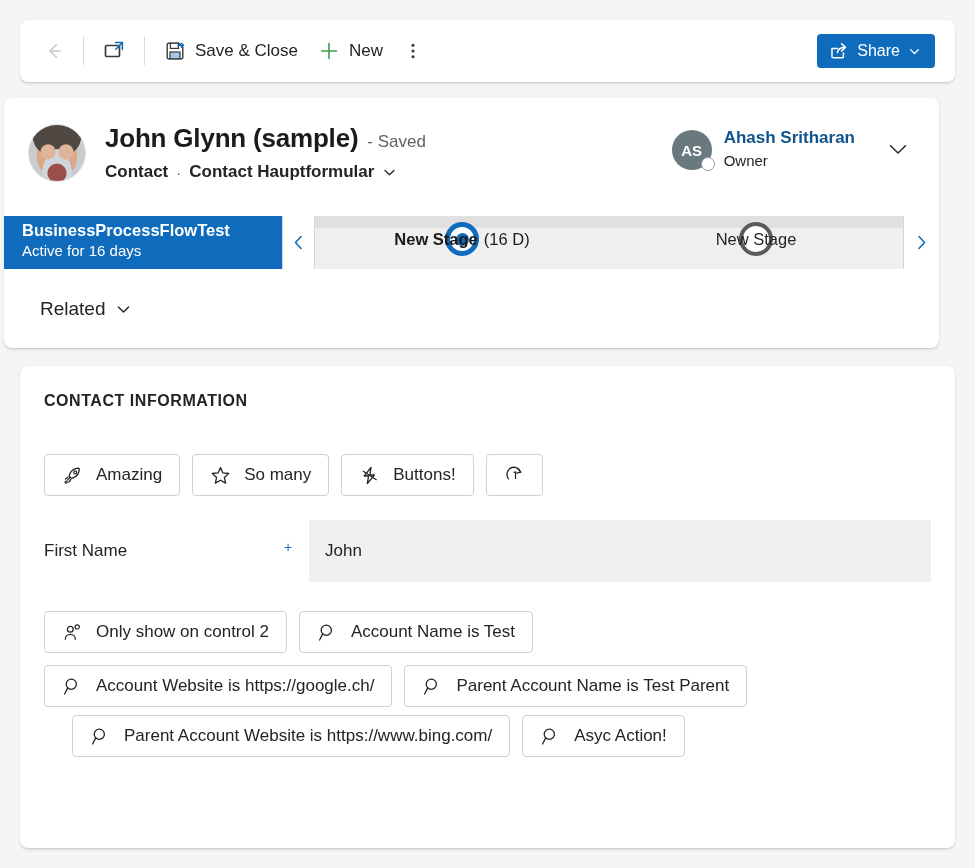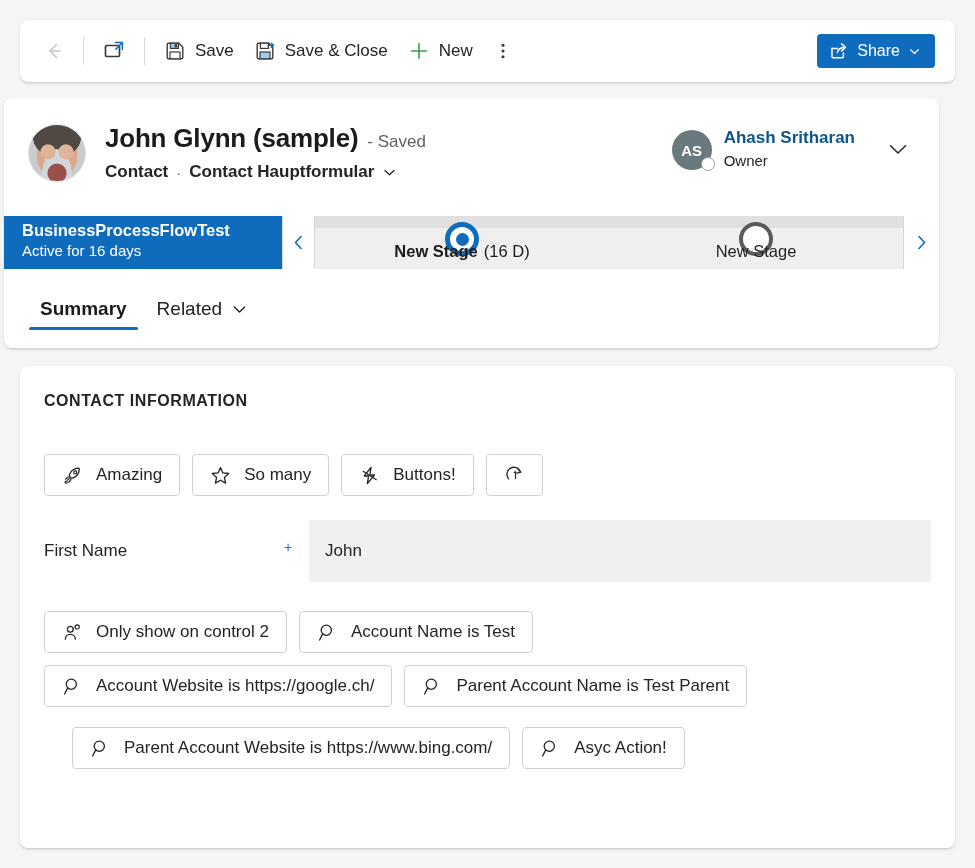--- a/index.html
+++ b/index.html
@@ -121,21 +121,21 @@
     flex: 1 1 auto; position: relative; background: #efefef;
     display: flex; align-items: flex-end;
   }
   #bpf-stages::before {
     content: ""; position: absolute; left: 0; right: 0; top: 0;
     height: 12px; background: #e0e0e0;
   }
   .bpf-stage {
     flex: 1 1 0; position: relative; height: 35px;
     display: flex; align-items: flex-end; justify-content: center;
-    padding-bottom: 8px; cursor: pointer; text-align: center;
+    padding-bottom: 20px; cursor: pointer; text-align: center;
   }
   .bpf-circle {
     position: absolute; top: -12px; left: 50%; transform: translateX(-50%);
     width: 34px; height: 34px; border-radius: 50%;
     background: #ffffff; display: flex; align-items: center; justify-content: center;
   }
   .bpf-circle.active { border: 5px solid #0f6cbd; }
   .bpf-circle.active::after {
     content: ""; width: 13px; height: 13px; border-radius: 50%; background: #0f6cbd;
   }
@@ -167,21 +167,21 @@
     padding: 26px 24px 0 24px;
   }
   #section-header {
     font-size: 16px; font-weight: 600; letter-spacing: 0.55px; color: #242424;
   }
 
   .btn-row { display: flex; gap: 12px; margin-top: 0; }
   #button-row-1 { margin-top: 44px; }
   #button-row-2 { margin-top: 29px; }
   #button-row-3 { margin-top: 12px; }
-  #button-row-4 { margin-top: 20px; padding-left: 28px; }
+  #button-row-4 { margin-top: 8px; padding-left: 28px; }
 
   .form-button {
     display: inline-flex; align-items: center; gap: 13px;
     height: 42px; padding: 0 17px;
     background: #ffffff; border: 1px solid #d1d1d1; border-radius: 4px;
     font-size: 17px; color: #242424; cursor: pointer;
     font-family: "Liberation Sans", sans-serif;
     white-space: nowrap;
   }
 
@@ -225,31 +225,20 @@
         <svg width="24" height="24" viewBox="0 0 24 24" fill="none">
           <rect x="3.5" y="6.5" width="14" height="11" rx="1.2" stroke="#3b3a39" stroke-width="1.7"></rect>
           <path d="M13.5 3.6h6.9v6.9" stroke="#0f6cbd" stroke-width="1.5" stroke-linecap="round" stroke-linejoin="round"></path>
           <path d="M20.4 3.6l-6.6 6.6" stroke="#0f6cbd" stroke-width="1.5" stroke-linecap="round"></path>
         </svg>
       </span>
     </button>
 
     <div class="vdiv"></div>
 
-    <button class="cmd-btn">
-      <span>
-        <svg width="22" height="22" viewBox="0 0 22 22" fill="none">
-          <path d="M3.2 4.6a1.4 1.4 0 011.4-1.4h10.2l4 4v10.2a1.4 1.4 0 01-1.4 1.4H4.6a1.4 1.4 0 01-1.4-1.4V4.6z" stroke="#3b3a39" stroke-width="1.4"></path>
-          <rect x="6.4" y="3.2" width="8" height="5.2" fill="#a5c9ea" stroke="#3b3a39" stroke-width="1.2"></rect>
-          <rect x="6" y="12" width="10" height="6.8" fill="#ffffff" stroke="#3b3a39" stroke-width="1.2"></rect>
-          <rect x="10.6" y="4.2" width="2.4" height="3.2" fill="#3b3a39"></rect>
-        </svg>
-      </span>
-      <span>Save</span>
-    </button>
 
     <button class="cmd-btn">
       <span>
         <svg width="22" height="22" viewBox="0 0 22 22" fill="none">
           <path d="M3.2 4.6a1.4 1.4 0 011.4-1.4h10.2l4 4v10.2a1.4 1.4 0 01-1.4 1.4H4.6a1.4 1.4 0 01-1.4-1.4V4.6z" stroke="#3b3a39" stroke-width="1.4"></path>
           <rect x="6.4" y="3.2" width="8" height="5.2" fill="#ffffff" stroke="#3b3a39" stroke-width="1.2"></rect>
           <rect x="6" y="12" width="10" height="6.8" fill="#a5c9ea" stroke="#3b3a39" stroke-width="1.2"></rect>
           <path d="M14 5.3h5.4M17.3 3.3l2.3 2L17.3 7.4" stroke="#0f6cbd" stroke-width="1.3" stroke-linecap="round" stroke-linejoin="round"></path>
         </svg>
       </span>
@@ -368,23 +357,20 @@
       <div class="bpf-nav" id="bpf-nav-right">
         <span>
           <svg width="15" height="17" viewBox="0 0 15 17" fill="none">
             <path d="M5 2.5l5.5 6L5 14.5" stroke="#0f6cbd" stroke-width="1.6" stroke-linecap="round" stroke-linejoin="round"></path>
           </svg>
         </span>
       </div>
     </div>
 
     <div id="tab-strip">
-      <div class="tab active">
-        <span>Summary</span>
-      </div>
       <div class="tab inactive">
         <span>Related</span>
         <span>
           <svg width="17" height="17" viewBox="0 0 17 17" fill="none">
             <path d="M3.4 6.1l5.1 5 5.1-5" stroke="#242424" stroke-width="1.4" stroke-linecap="round" stroke-linejoin="round"></path>
           </svg>
         </span>
       </div>
     </div>
   </div>

